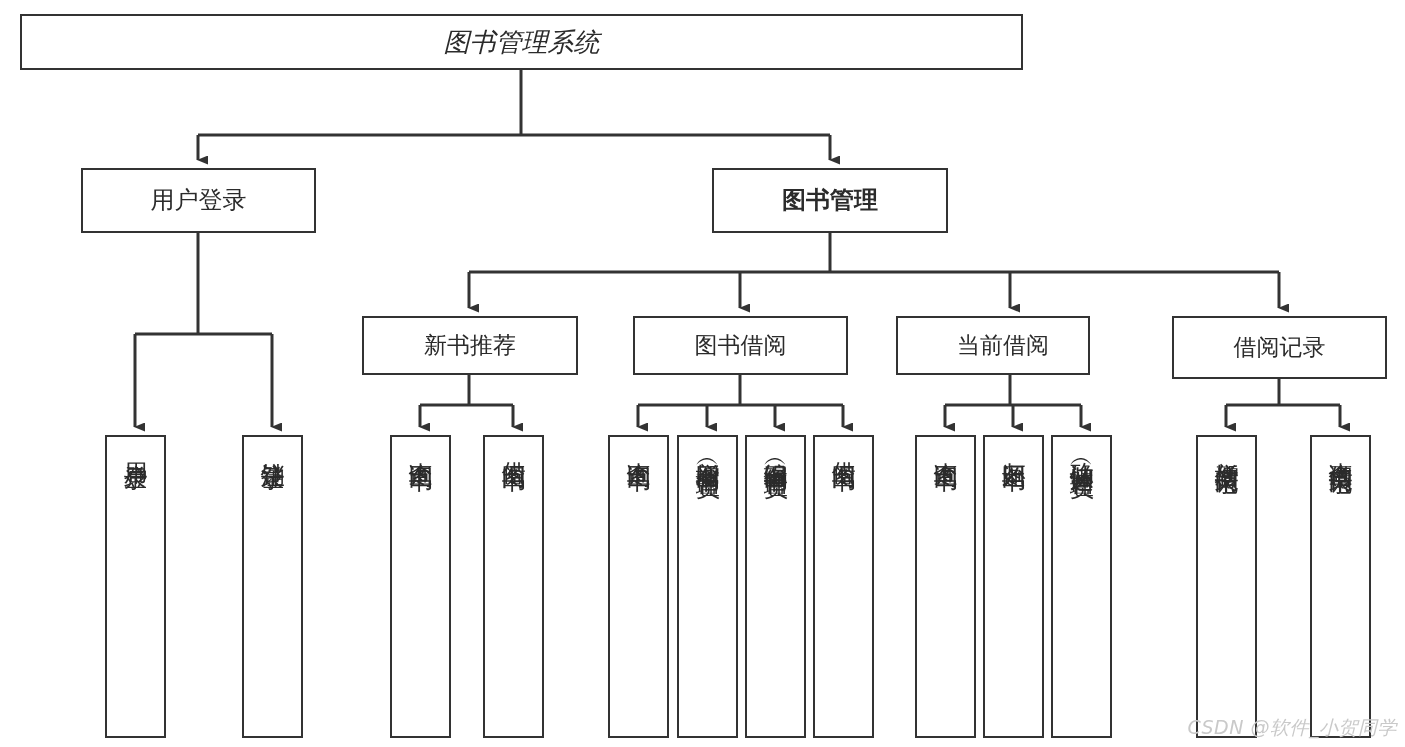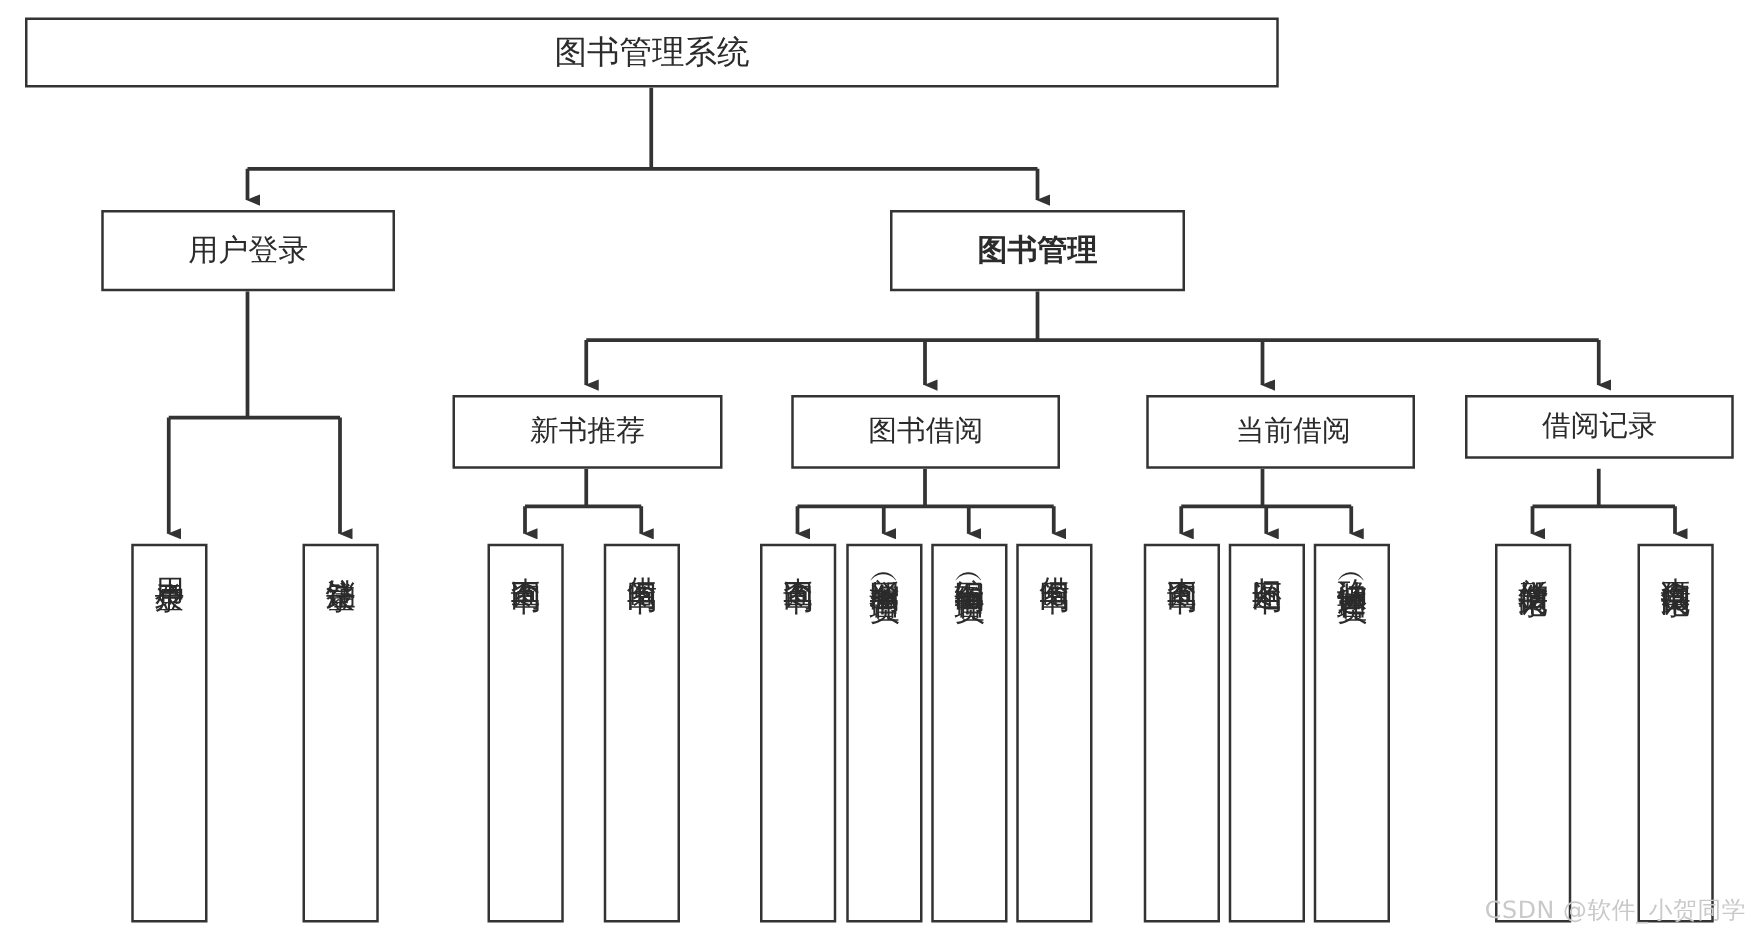--- a/index.html
+++ b/index.html
@@ -24,20 +24,21 @@
     border: 2px solid #333333;
     display: flex;
     align-items: center;
     justify-content: center;
     color: #2b2b2b;
     line-height: 1.18;
     text-align: center;
   }
   .node.root {
     font-size: 26px;
+    font-style: italic;
   }
   .node.lvl2 {
     font-size: 24px;
   }
   .node.lvl3 {
     font-size: 23px;
   }
   .node.leaf {
     font-size: 24px;
     writing-mode: vertical-rl;
@@ -61,20 +62,21 @@
     pointer-events: none;
   }
   .watermark {
     position: absolute;
     right: 8px;
     bottom: 6px;
     font-size: 19px;
     color: #c9c9c9;
     letter-spacing: 0.5px;
     white-space: nowrap;
+    font-style: italic;
   }
 </style>
 </head>
 <body>
 
 <div id="canvas">
 
   <svg class="links" viewBox="0 0 1405 747">
     <defs>
       <marker id="arrow" markerWidth="9" markerHeight="11" refX="4.5" refY="10" orient="auto" markerUnits="userSpaceOnUse">
@@ -135,24 +137,24 @@
   <div class="node lvl2" style="left:712px; top:168px; width:236px; height:65px;font-weight:bold;">
     <span>图书管理</span>
   </div>
 
   <div class="node lvl3" style="left:362px; top:316px; width:216px; height:59px;">
     <span>新书推荐</span>
   </div>
   <div class="node lvl3" style="left:633px; top:316px; width:215px; height:59px;text-align:center;">
     <span>图书借阅</span>
   </div>
-  <div class="node lvl3" style="left:917px; top:316px; width:215px; height:59px;padding-left:20px;">
+  <div class="node lvl3" style="left:896px; top:316px; width:194px; height:59px;padding-left:20px;">
     <span>当前借阅</span>
   </div>
-  <div class="node lvl3" style="left:1172px; top:316px; width:215px; height:51px;">
+  <div class="node lvl3" style="left:1172px; top:316px; width:215px; height:63px;">
     <span>借阅记录</span>
   </div>
 
   <div class="node leaf" style="left:105px; top:435px; width:61px; height:303px;">
     <span class="ltxt">用户登录</span>
   </div>
   <div class="node leaf" style="left:242px; top:435px; width:61px; height:303px;">
     <span class="ltxt">注销登录</span>
   </div>
   <div class="node leaf" style="left:390px; top:435px; width:61px; height:303px;">

